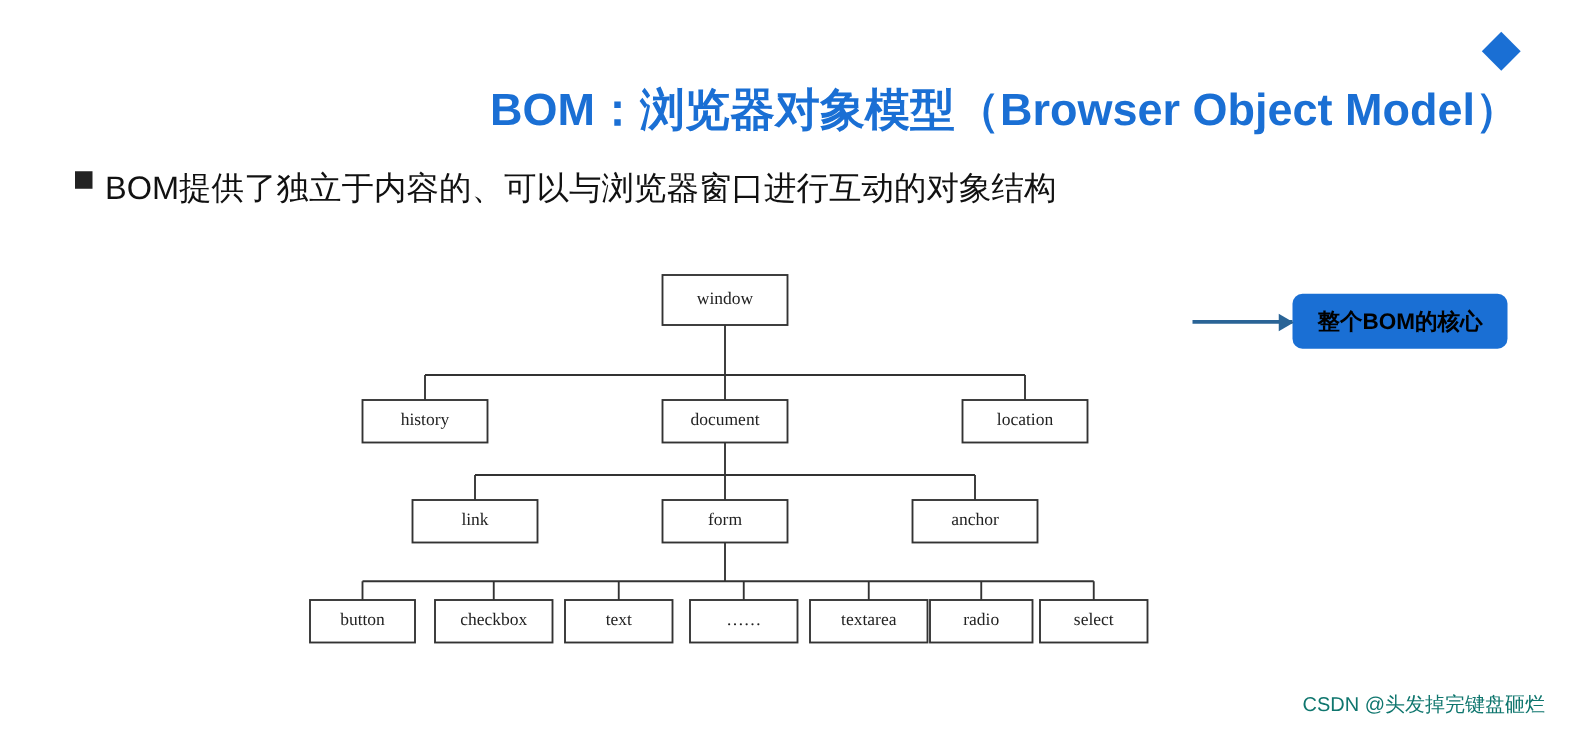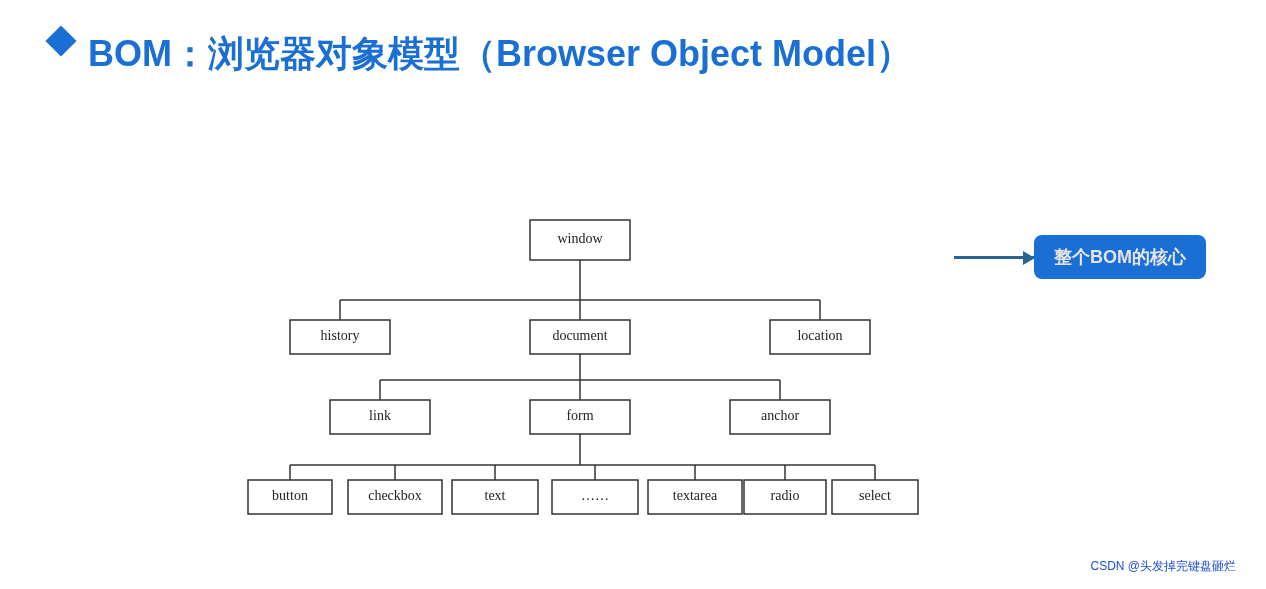--- a/index.html
+++ b/index.html
@@ -13,23 +13,24 @@
     }
     .slide {
       width: 1266px;
       height: 589px;
       background: #ffffff;
       padding: 30px 50px 20px 50px;
       position: relative;
     }
     .title-row {
       display: flex;
-      align-items: flex-start;
+      align-items: flex-end;
       gap: 12px;
       margin-bottom: 18px;
+      flex-direction: column;
     }
     .diamond-icon {
       width: 22px;
       height: 22px;
       background: #1a6fd4;
       transform: rotate(45deg);
       flex-shrink: 0;
       margin-right: 4px;
     }
     .title-text {
@@ -106,44 +107,48 @@
       right: -1px;
       top: -5px;
       width: 0;
       height: 0;
       border-top: 7px solid transparent;
       border-bottom: 7px solid transparent;
       border-left: 12px solid #2a6496;
     }
     .arrow-bubble {
       background: #1a6fd4;
-      color: #e5e5e5;
+      color: #000000;
       font-size: 18px;
       font-weight: bold;
       padding: 10px 20px;
       border-radius: 8px;
     }
     .watermark {
       position: absolute;
       bottom: 14px;
       right: 30px;
-      font-size: 12px;
-      color: #1d4ed8;
+      font-size: 16px;
+      color: #0f766e;
     }
   </style>
 </head>
 <body>
 
 <div class="slide">
 
   <div class="title-row">
     <div class="diamond-icon"></div>
     <span class="title-text">BOM：浏览器对象模型（Browser Object Model）</span>
   </div>
 
+  <div class="subtitle-row">
+    <div class="black-square"></div>
+    <span class="subtitle-text">BOM提供了独立于内容的、可以与浏览器窗口进行互动的对象结构</span>
+  </div>
 
   <div class="tree-area">
     <svg class="tree-svg" viewBox="0 0 720 340">
 
       <line class="connector" x1="360" y1="60" x2="360" y2="100"></line>
 
       <line class="connector" x1="120" y1="100" x2="600" y2="100"></line>
 
       <line class="connector" x1="120" y1="100" x2="120" y2="120"></line>
       <line class="connector" x1="360" y1="100" x2="360" y2="120"></line>

